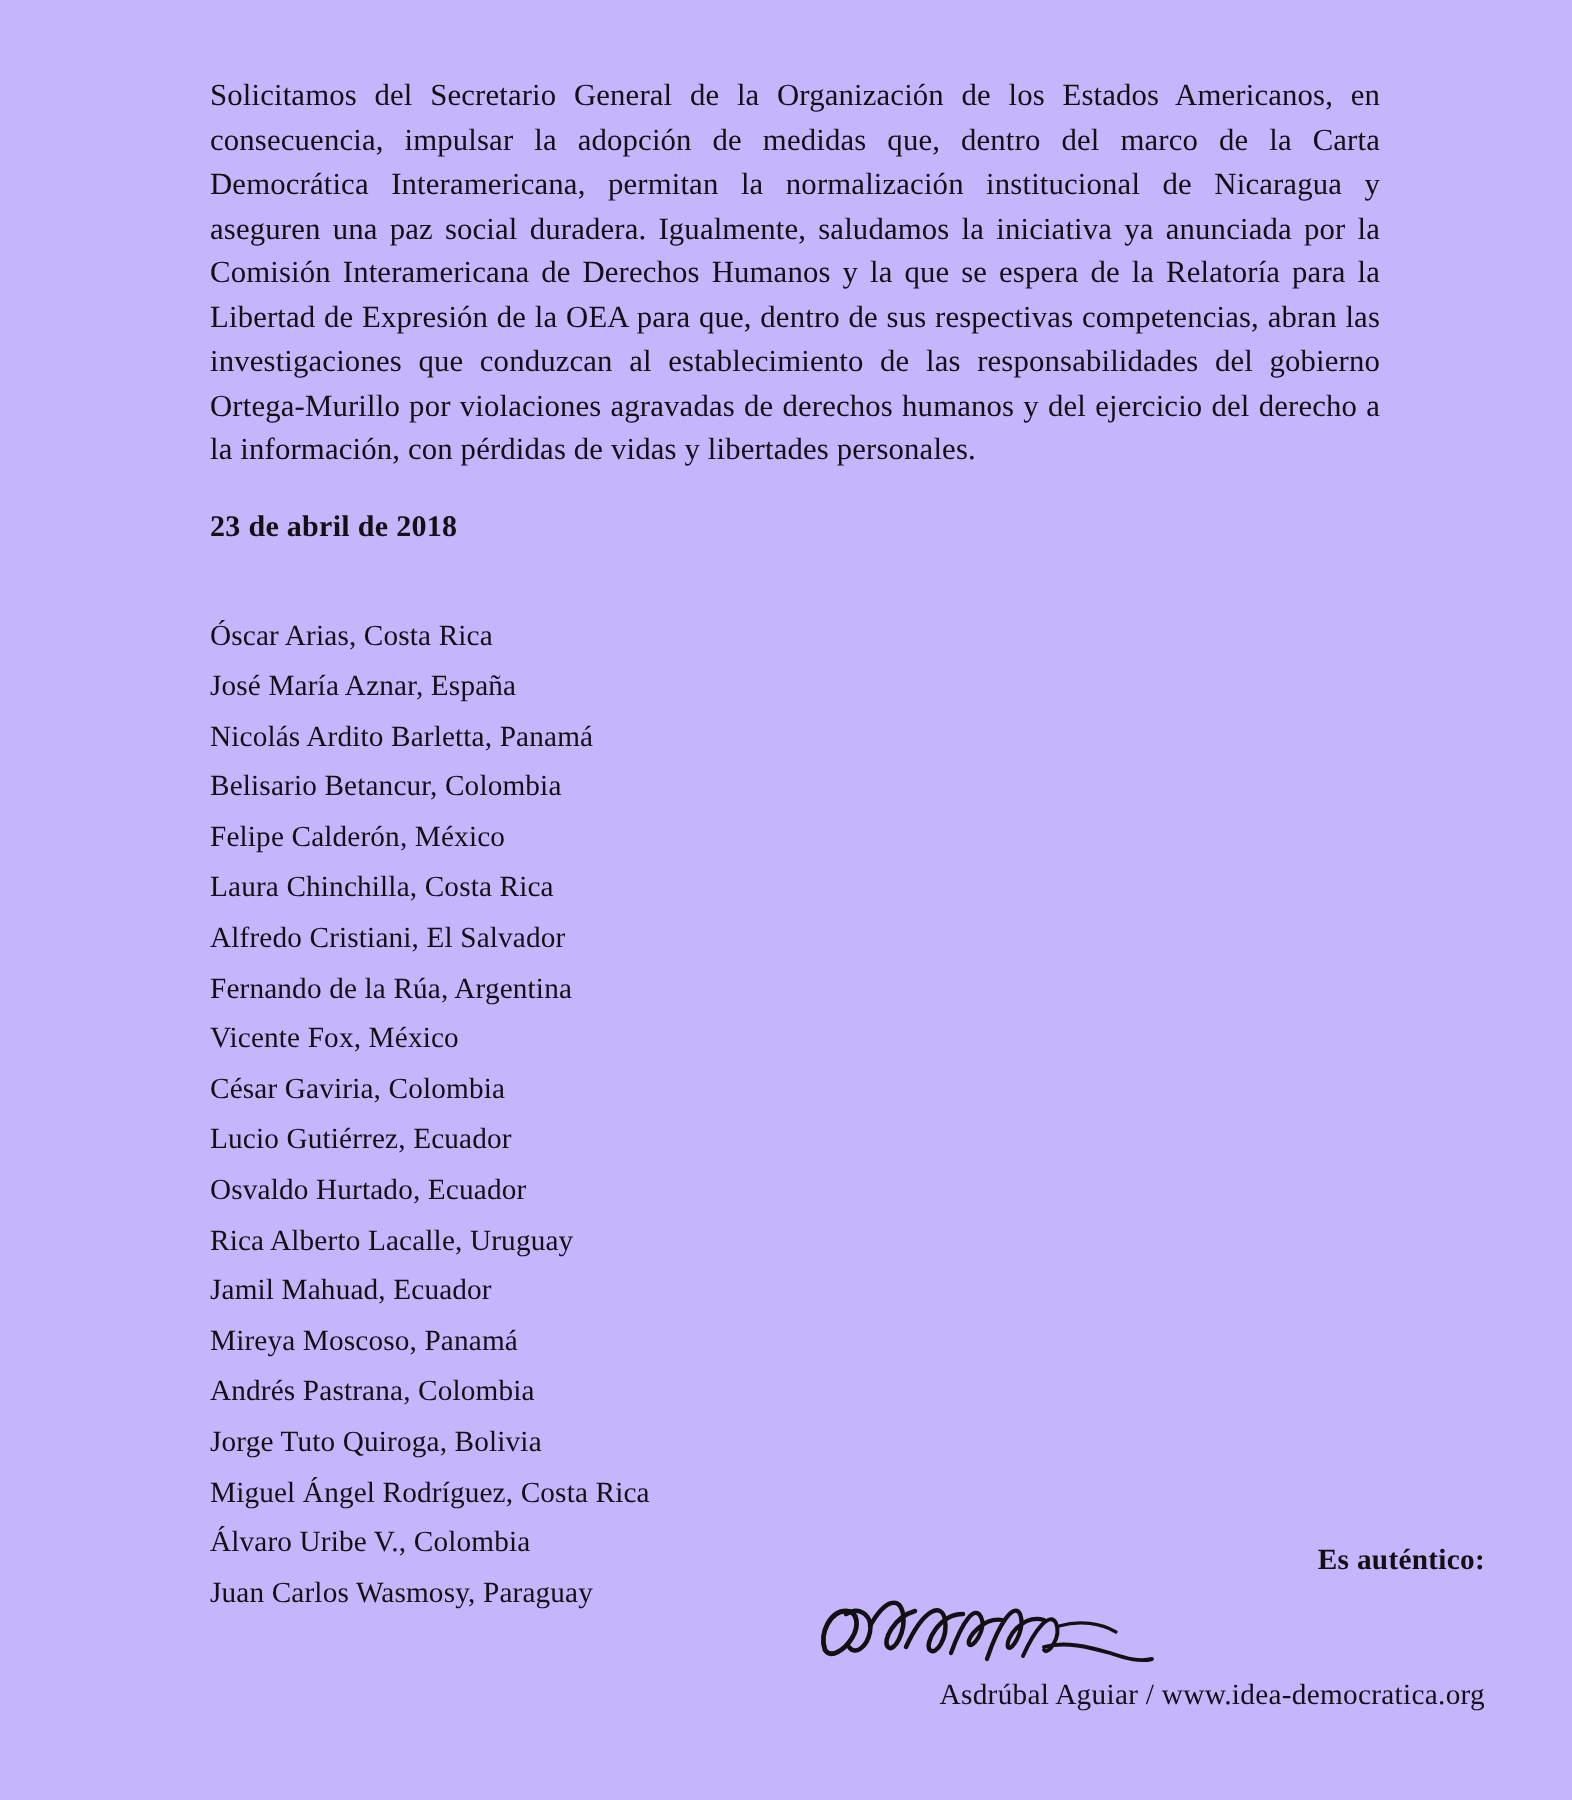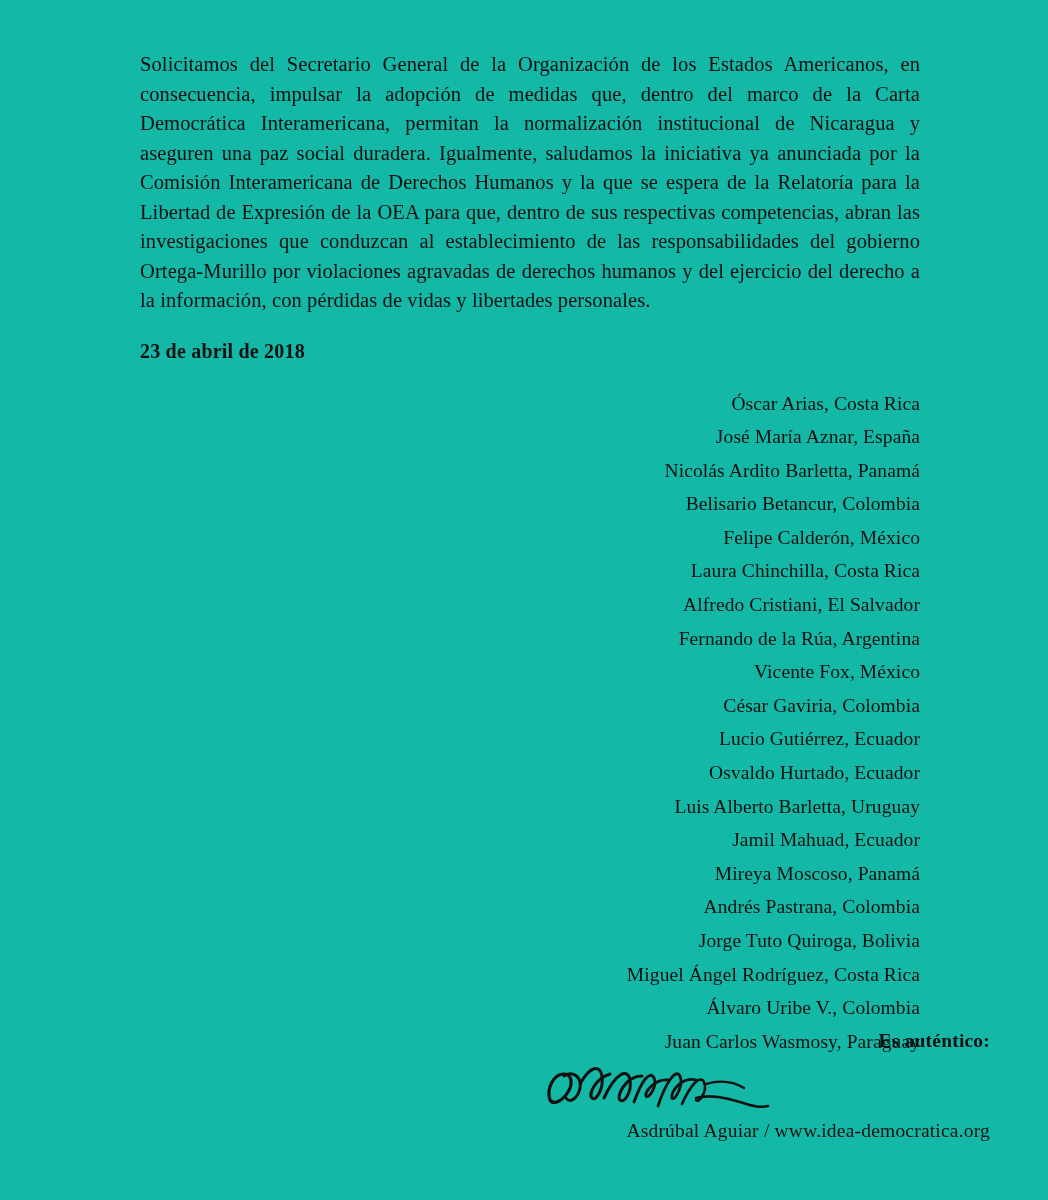--- a/index.html
+++ b/index.html
@@ -14,21 +14,21 @@
     font-family: "Liberation Serif", "DejaVu Serif", serif;
     color: #111111;
     overflow: hidden;
   }
   .page {
     position: absolute;
     left: 0;
     top: 0;
     width: 1048px;
     height: 1200px;
-    background: #14b8a6;
+    background: #c4b5fd;
     font-family: Liberation Serif, serif;
   }
   .content {
     position: absolute;
     left: 140px;
     top: 50px;
     width: 780px;
   }
   .body-paragraph {
     font-size: 20.5px;
@@ -41,24 +41,23 @@
   }
   .date-line {
     margin-top: 24px;
     text-align: left;
     font-weight: bold;
     font-size: 20px;
     padding-right: 4px;
     letter-spacing: 0.2px;
   }
   .signatories {
-    margin-top: 24px;
+    margin-top: 45px;
     list-style: none;
     padding: 0;
-    text-align: right;
   }
   .signatory {
     font-size: 19.5px;
     line-height: 33.6px;
     color: #111;
     white-space: nowrap;
     letter-spacing: 0.1px;
   }
   .closing {
     position: absolute;
@@ -108,21 +107,21 @@
       <li class="signatory">Nicolás Ardito Barletta, Panamá</li>
       <li class="signatory">Belisario Betancur, Colombia</li>
       <li class="signatory">Felipe Calderón, México</li>
       <li class="signatory">Laura Chinchilla, Costa Rica</li>
       <li class="signatory">Alfredo Cristiani, El Salvador</li>
       <li class="signatory">Fernando de la Rúa, Argentina</li>
       <li class="signatory">Vicente Fox, México</li>
       <li class="signatory">César Gaviria, Colombia</li>
       <li class="signatory">Lucio Gutiérrez, Ecuador</li>
       <li class="signatory">Osvaldo Hurtado, Ecuador</li>
-      <li class="signatory">Luis Alberto Barletta, Uruguay</li>
+      <li class="signatory">Rica Alberto Lacalle, Uruguay</li>
       <li class="signatory">Jamil Mahuad, Ecuador</li>
       <li class="signatory">Mireya Moscoso, Panamá</li>
       <li class="signatory">Andrés Pastrana, Colombia</li>
       <li class="signatory">Jorge Tuto Quiroga, Bolivia</li>
       <li class="signatory">Miguel Ángel Rodríguez, Costa Rica</li>
       <li class="signatory">Álvaro Uribe V., Colombia</li>
       <li class="signatory">Juan Carlos Wasmosy, Paraguay</li>
     </ul>
   </div>
 

